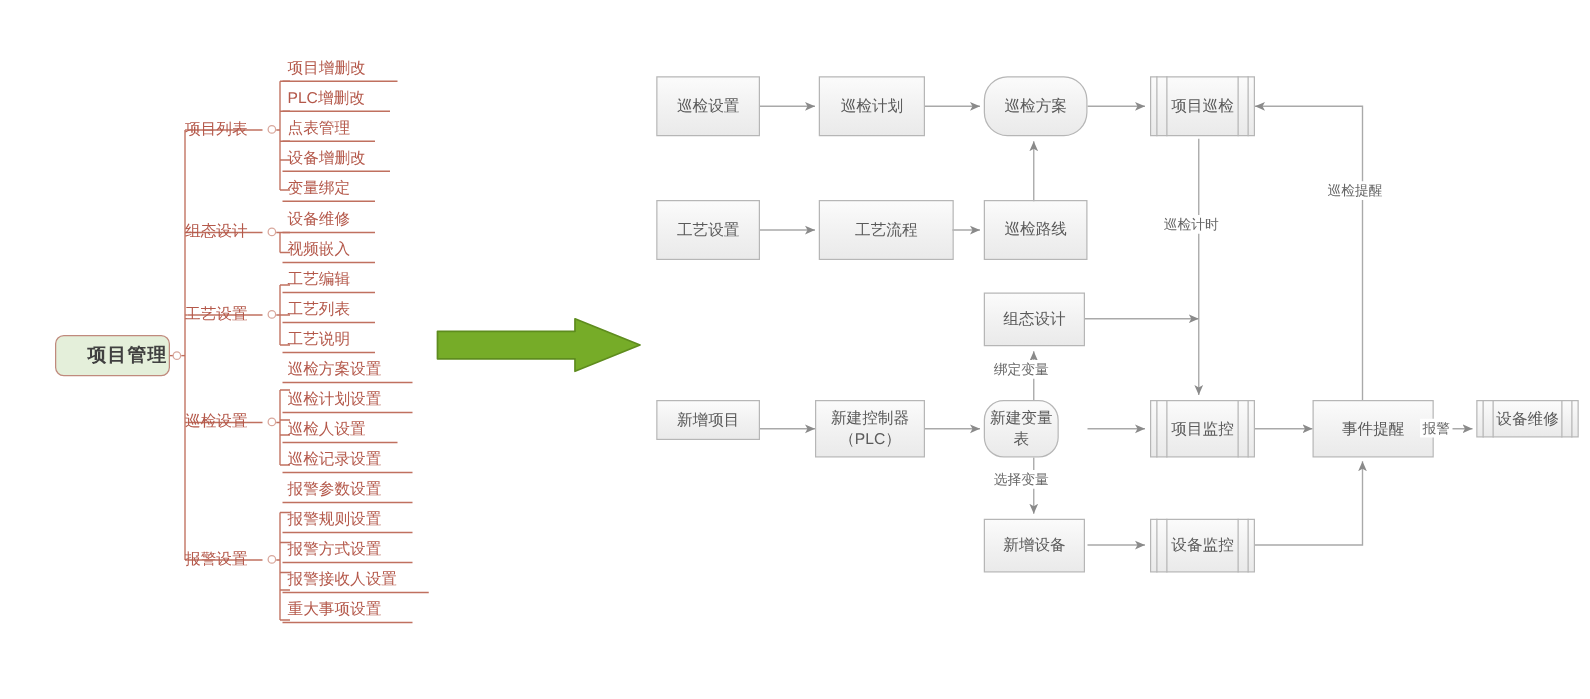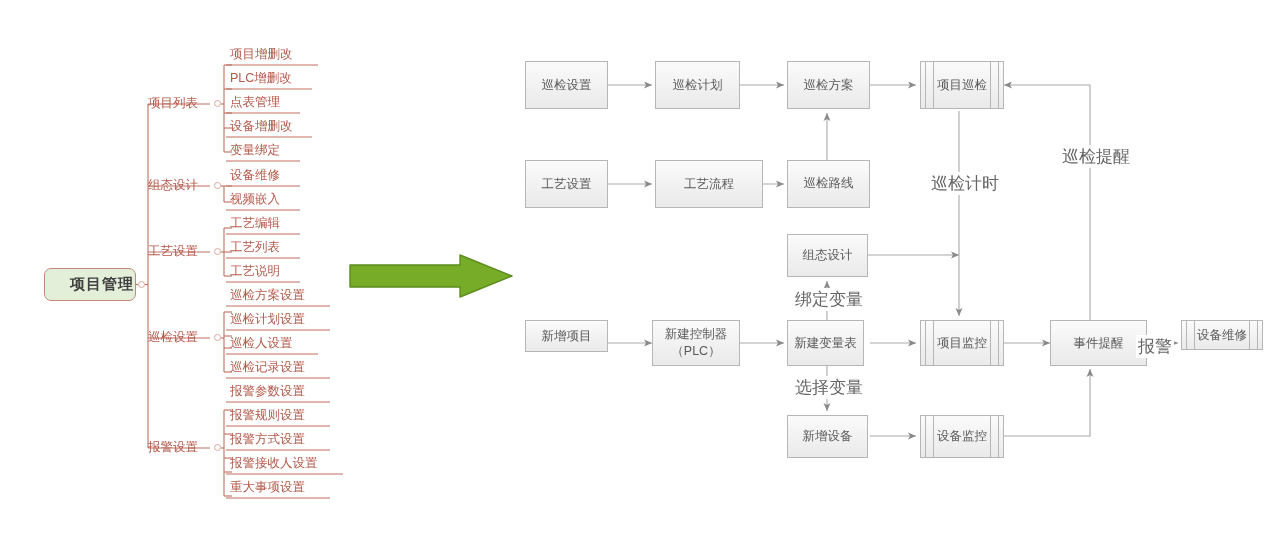--- a/index.html
+++ b/index.html
@@ -48,21 +48,21 @@
     box-shadow:0 0 0 0 rgba(0,0,0,0);
   }
   .fc-box.proc::before,.fc-box.proc::after{
     content:"";position:absolute;top:-1px;bottom:-1px;width:9px;
     border-left:1px solid #b6b6b6;border-right:1px solid #b6b6b6;
     box-sizing:border-box;
   }
   .fc-box.proc::before{left:4px;}
   .fc-box.proc::after{right:4px;}
   .fc-label{
-    position:absolute;font-size:17px;color:#666;white-space:nowrap;
+    position:absolute;font-size:11px;color:#666;white-space:nowrap;
     background:#fff;padding:0 2px;
   }
 </style>
 </head>
 <body>
 
 <div id="stage">
 
   <div id="mindmap">
 
@@ -281,21 +281,21 @@
     </svg>
 
     <div class="fc-box" style="left:525px;top:61px;width:83px;height:48px;">
       <span>巡检设置</span>
       </div>
 
     <div class="fc-box" style="left:655px;top:61px;width:85px;height:48px;">
       <span>巡检计划</span>
       </div>
 
-    <div class="fc-box" style="left:787px;top:61px;width:83px;height:48px;">
+    <div class="fc-box" style="left:787px;top:61px;width:83px;height:48px;border-radius:19px;">
       <span>巡检方案</span>
       </div>
 
     <div class="fc-box proc" style="left:920px;top:61px;width:84px;height:48px;">
       <span>项目巡检</span>
       </div>
 
     <div class="fc-box" style="left:525px;top:160px;width:83px;height:48px;">
       <span>工艺设置</span>
       </div>
@@ -313,21 +313,21 @@
       </div>
 
     <div class="fc-box" style="left:525px;top:320px;width:83px;height:32px;">
       <span>新增项目</span>
       </div>
 
     <div class="fc-box" style="left:652px;top:320px;width:88px;height:46px;white-space:pre-line;">
       <span>新建控制器
 （PLC）</span></div>
 
-    <div class="fc-box" style="left:787px;top:320px;width:77px;height:46px;">
+    <div class="fc-box" style="left:787px;top:320px;width:60px;height:46px;border-radius:16px;">
       <span>新建变量表</span>
       </div>
 
     <div class="fc-box proc" style="left:920px;top:320px;width:84px;height:46px;">
       <span>项目监控</span>
       </div>
 
     <div class="fc-box" style="left:1050px;top:320px;width:97px;height:46px;">
       <span>事件提醒</span>
       </div>

